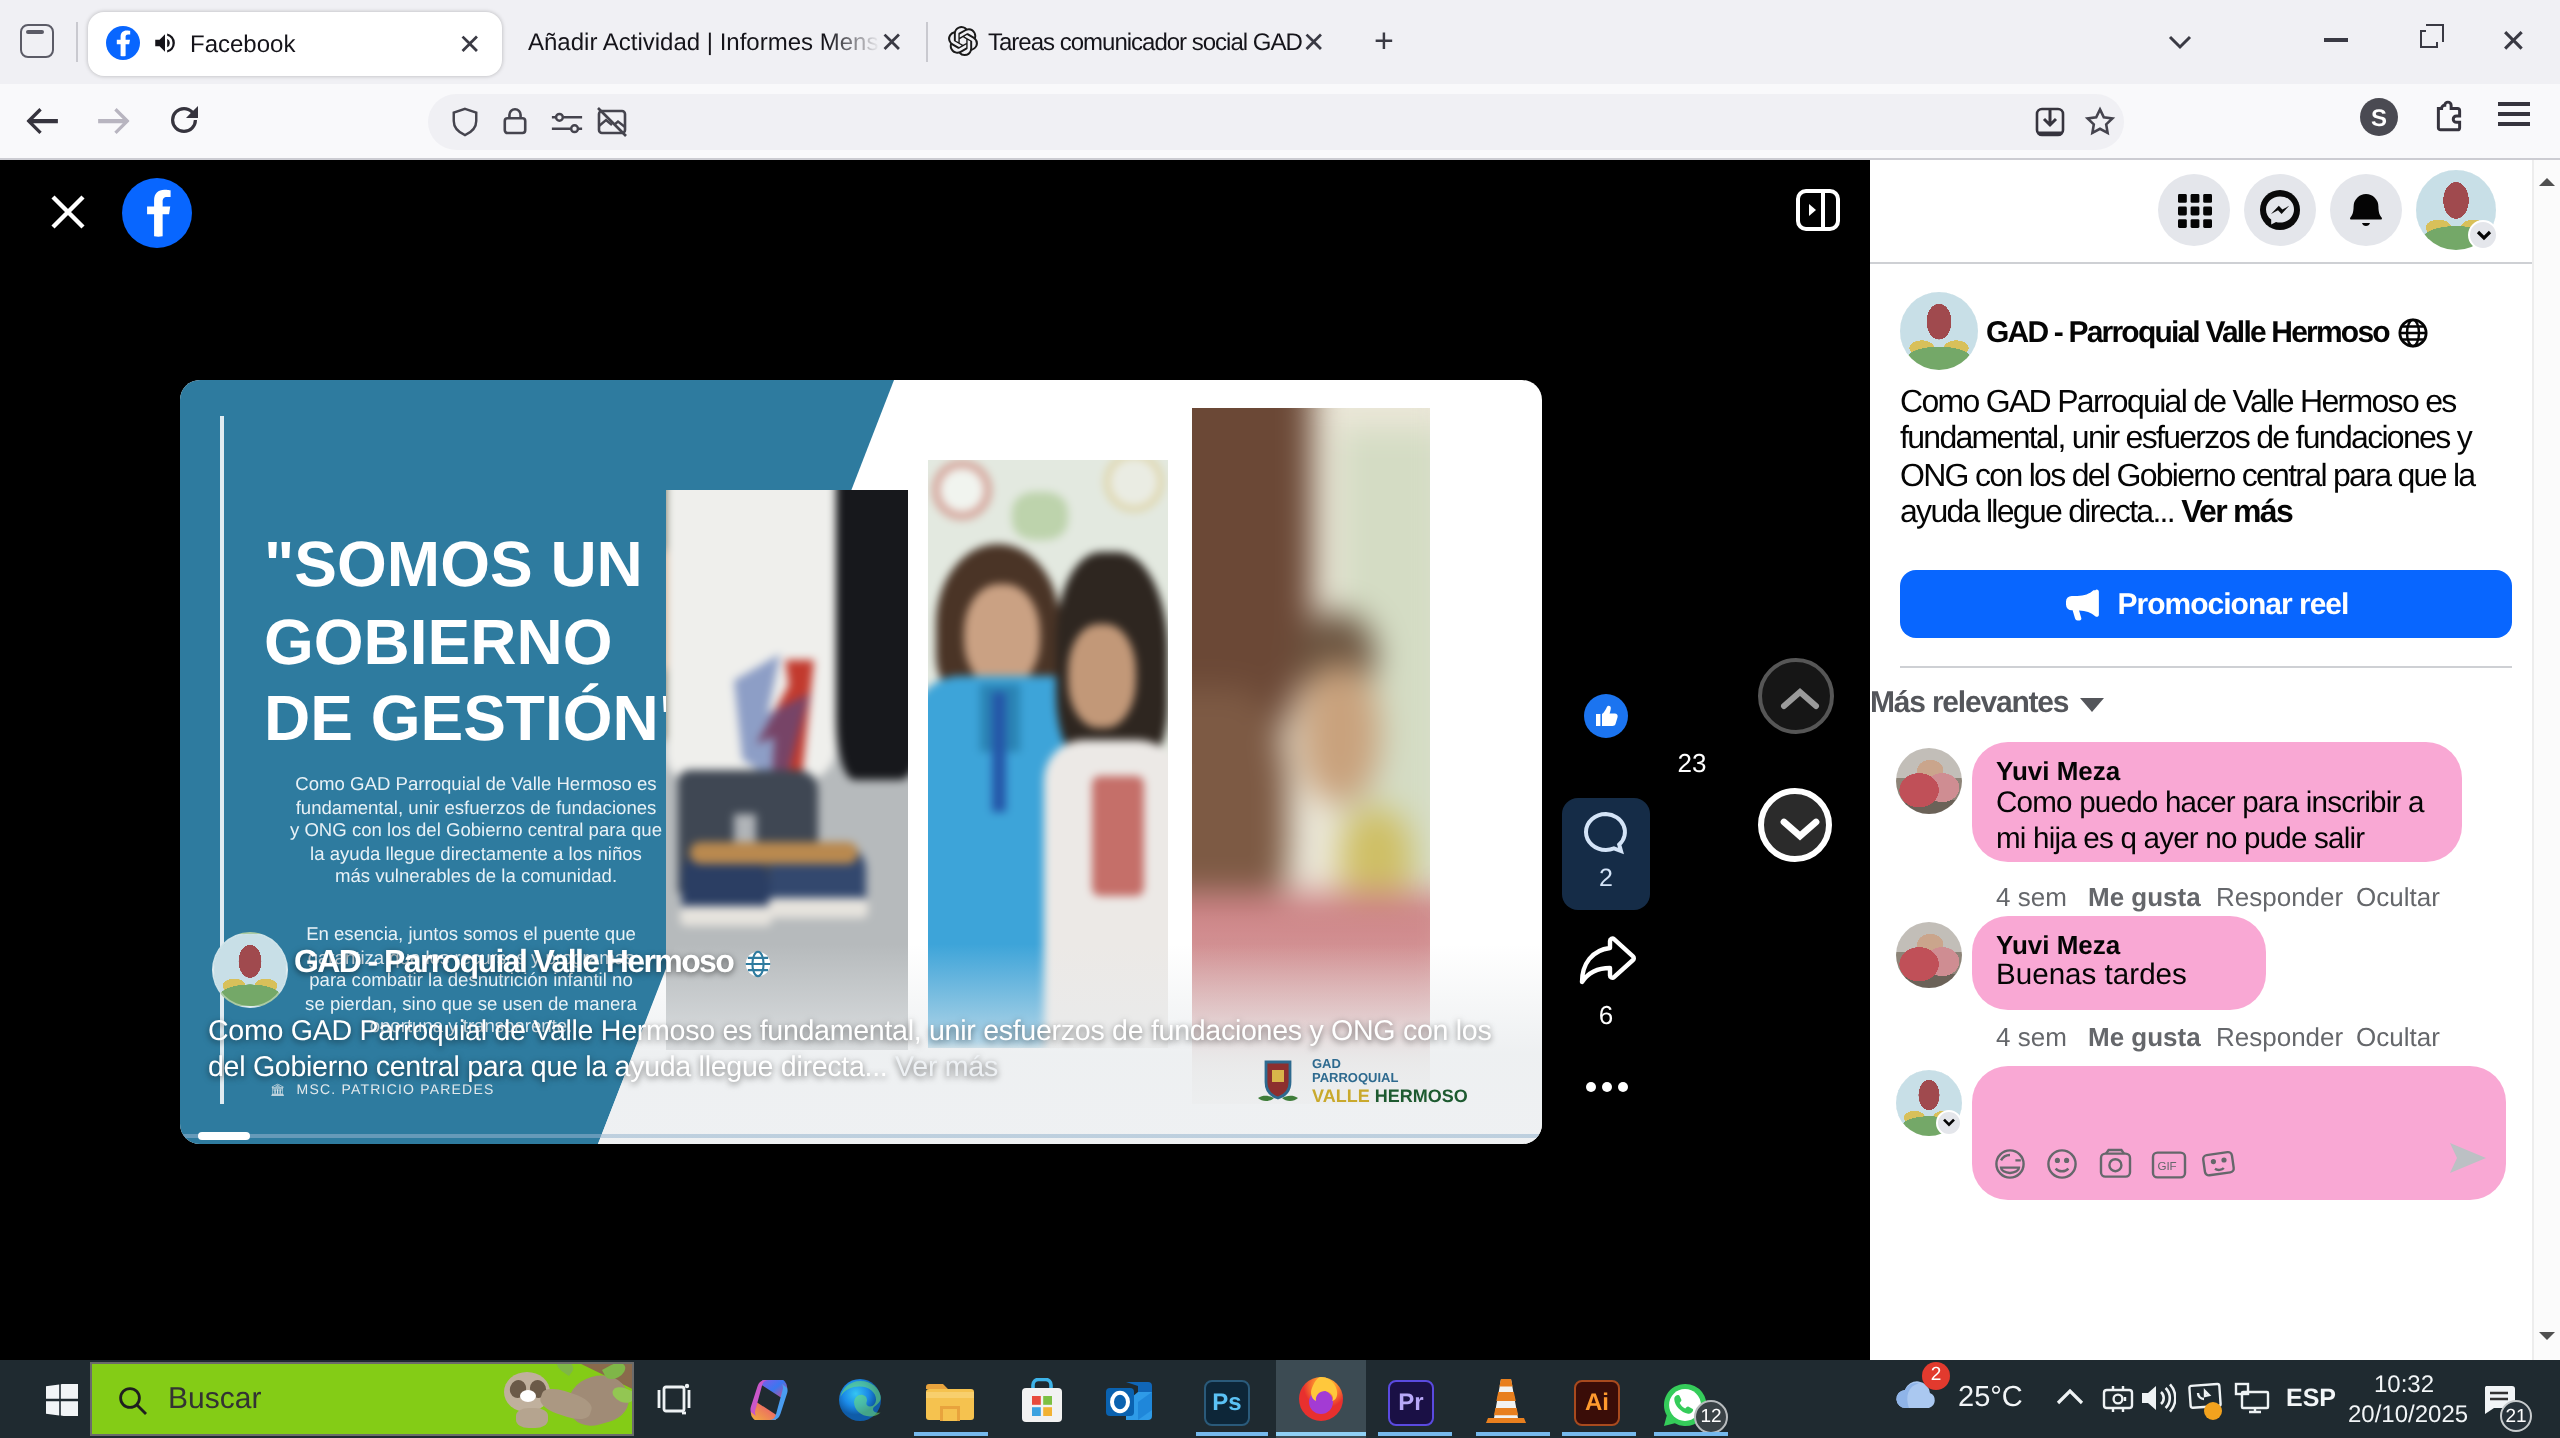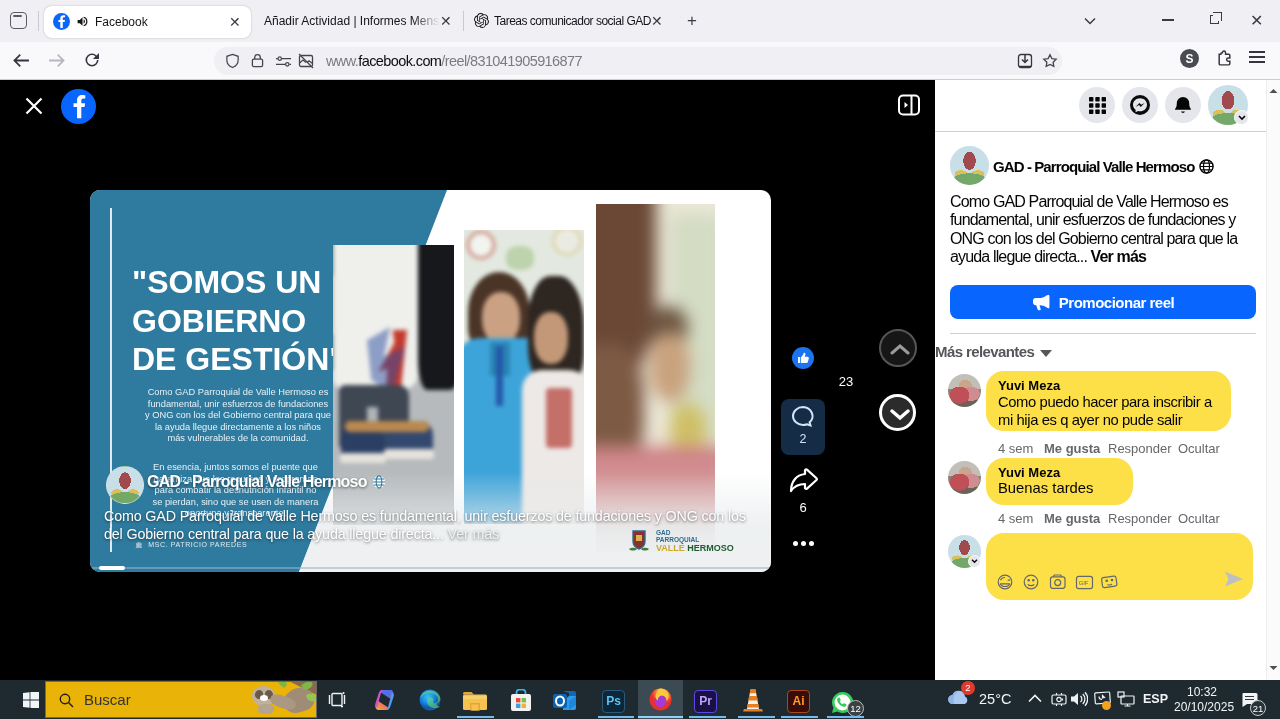--- a/index.html
+++ b/index.html
@@ -26,21 +26,21 @@
 .para{color:#e8f1f6;font-size:9.3px;line-height:11.6px;text-align:center;}
 
 #ph1{left:243px;top:55px;width:121px;height:280px;overflow:hidden;background:#b9bcbe;}
 #ph2{left:374px;top:40px;width:120px;height:294px;overflow:hidden;background:#dde6dc;}
 #ph3{left:506px;top:14px;width:119px;height:348px;overflow:hidden;background:#e9e6d8;}
 .blurwrap{filter:blur(5px);position:absolute;left:-10px;top:-10px;right:-10px;bottom:-10px;}
 
 .wshadow{text-shadow:0 1px 3px rgba(0,0,0,.55);}
 
 .circ{border-radius:50%;background:#e4e6eb;display:flex;align-items:center;justify-content:center;}
-.bubble{background:#fde047;border-radius:18px;}
+.bubble{background:#f9a8d4;border-radius:18px;}
 .gray13{font-size:13px;color:#65676b;}
 
 #taskbar{left:0;top:680px;width:1280px;height:39px;background:#1f2a30;}
 .tbu{top:36px;height:2px;background:#76b9ed;}
 </style></head>
 <body>
 
 <div class="abs" id="tabbar">
   <div class="abs" id="fxview"></div>
   <div class="abs tabsep" style="left:38px;"></div>
@@ -95,21 +95,20 @@
         <circle cx="5" cy="2.5" r="1.8" fill="none" stroke="#45444e" stroke-width="1.3"></circle>
         <path d="M7.2 2.5H17M1 2.5h1.9" stroke="#45444e" stroke-width="1.3"></path>
         <circle cx="13" cy="8.5" r="1.8" fill="none" stroke="#45444e" stroke-width="1.3"></circle>
         <path d="M1 8.5h9.8M15.2 8.5H17" stroke="#45444e" stroke-width="1.3"></path>
       </svg>
     <svg class="abs" style="left:84px;top:6px" width="16" height="16" viewBox="0 0 16 16">
         <rect x="1.5" y="2.5" width="13" height="11" rx="1.5" fill="none" stroke="#45444e" stroke-width="1.3"></rect>
         <path d="M1.5 10l3.5-3 3 2.5M9 9.5l2-1.7 3.5 2.7" fill="none" stroke="#45444e" stroke-width="1.2"></path>
         <path d="M1 1l14 14" stroke="#45444e" stroke-width="1.3"></path>
       </svg>
-    <div class="abs" style="left:112px;top:6px;font-size:14.5px;letter-spacing:-0.6px;color:#7a7a84;">www.<span style="color:#0c0c0d;">facebook.com</span>/reel/831041905916877</div>
     <svg class="abs" style="left:803px;top:6px" width="16" height="16" viewBox="0 0 16 16">
         <path d="M2 13.5h12M8 2v7M5 6.5L8 9.5l3-3" fill="none" stroke="#36343e" stroke-width="1.5"></path>
         <rect x="1.5" y="1.5" width="13" height="13" rx="2.5" fill="none" stroke="#36343e" stroke-width="1.3"></rect>
       </svg>
     <svg class="abs" style="left:828px;top:6px" width="16" height="16" viewBox="0 0 16 16">
         <path d="M8 1.7l1.9 3.9 4.3.6-3.1 3 .7 4.2L8 11.4l-3.8 2 .7-4.2-3.1-3 4.3-.6z" fill="none" stroke="#45444e" stroke-width="1.3"></path>
       </svg>
   </div>
   <div class="abs circ" style="left:1180px;top:7px;width:19px;height:19px;background:#4a4a52;color:#fff;font-size:12px;font-weight:bold;">S</div>
   <svg class="abs" style="left:1216px;top:8px" width="17" height="17" viewBox="0 0 16 16">
@@ -364,21 +363,21 @@
       <path d="M0.5 1l4 4 4-4z" fill="#505050"></path>
     </svg>
 </div>
 
 <div class="abs" id="taskbar">
 
   <svg class="abs" style="left:23px;top:12px" width="16" height="16" viewBox="0 0 16 16" fill="#f2f5f7">
       <path d="M0 1.1L6.6.2v7.2H0zM7.4.1L16 -1v8.4H7.4zM0 8.6h6.6v7.2L0 14.9zM7.4 8.6H16V17l-8.6-1.2z"></path>
     </svg>
 
-  <div class="abs" style="left:45px;top:1px;width:272px;height:37px;background:#eab308;border:1px solid #6b6b6b;">
+  <div class="abs" style="left:45px;top:1px;width:272px;height:37px;background:#84cc16;border:1px solid #6b6b6b;">
     <svg class="abs" style="left:13px;top:11px" width="15" height="15" viewBox="0 0 15 15">
         <circle cx="6" cy="6" r="4.7" fill="none" stroke="#1f1f1f" stroke-width="1.4"></circle>
         <path d="M9.5 9.5L14 14" stroke="#1f1f1f" stroke-width="1.4"></path>
       </svg>
     <div class="abs" style="left:38px;top:9px;font-size:15px;color:#333;">Buscar</div>
 
     <div class="abs" style="left:198px;top:0;width:72px;height:35px;overflow:hidden;">
       <div class="abs" style="left:18px;top:-8px;width:72px;height:11px;background:#8a6a4c;border-radius:6px;transform:rotate(26deg);"></div>
       <div class="abs" style="left:40px;top:6px;width:30px;height:24px;background:#a08b76;border-radius:55% 55% 45% 45%;transform:rotate(-16deg);"></div>
       <div class="abs" style="left:8px;top:4px;width:23px;height:20px;background:#c0b09d;border-radius:50%;"></div>

